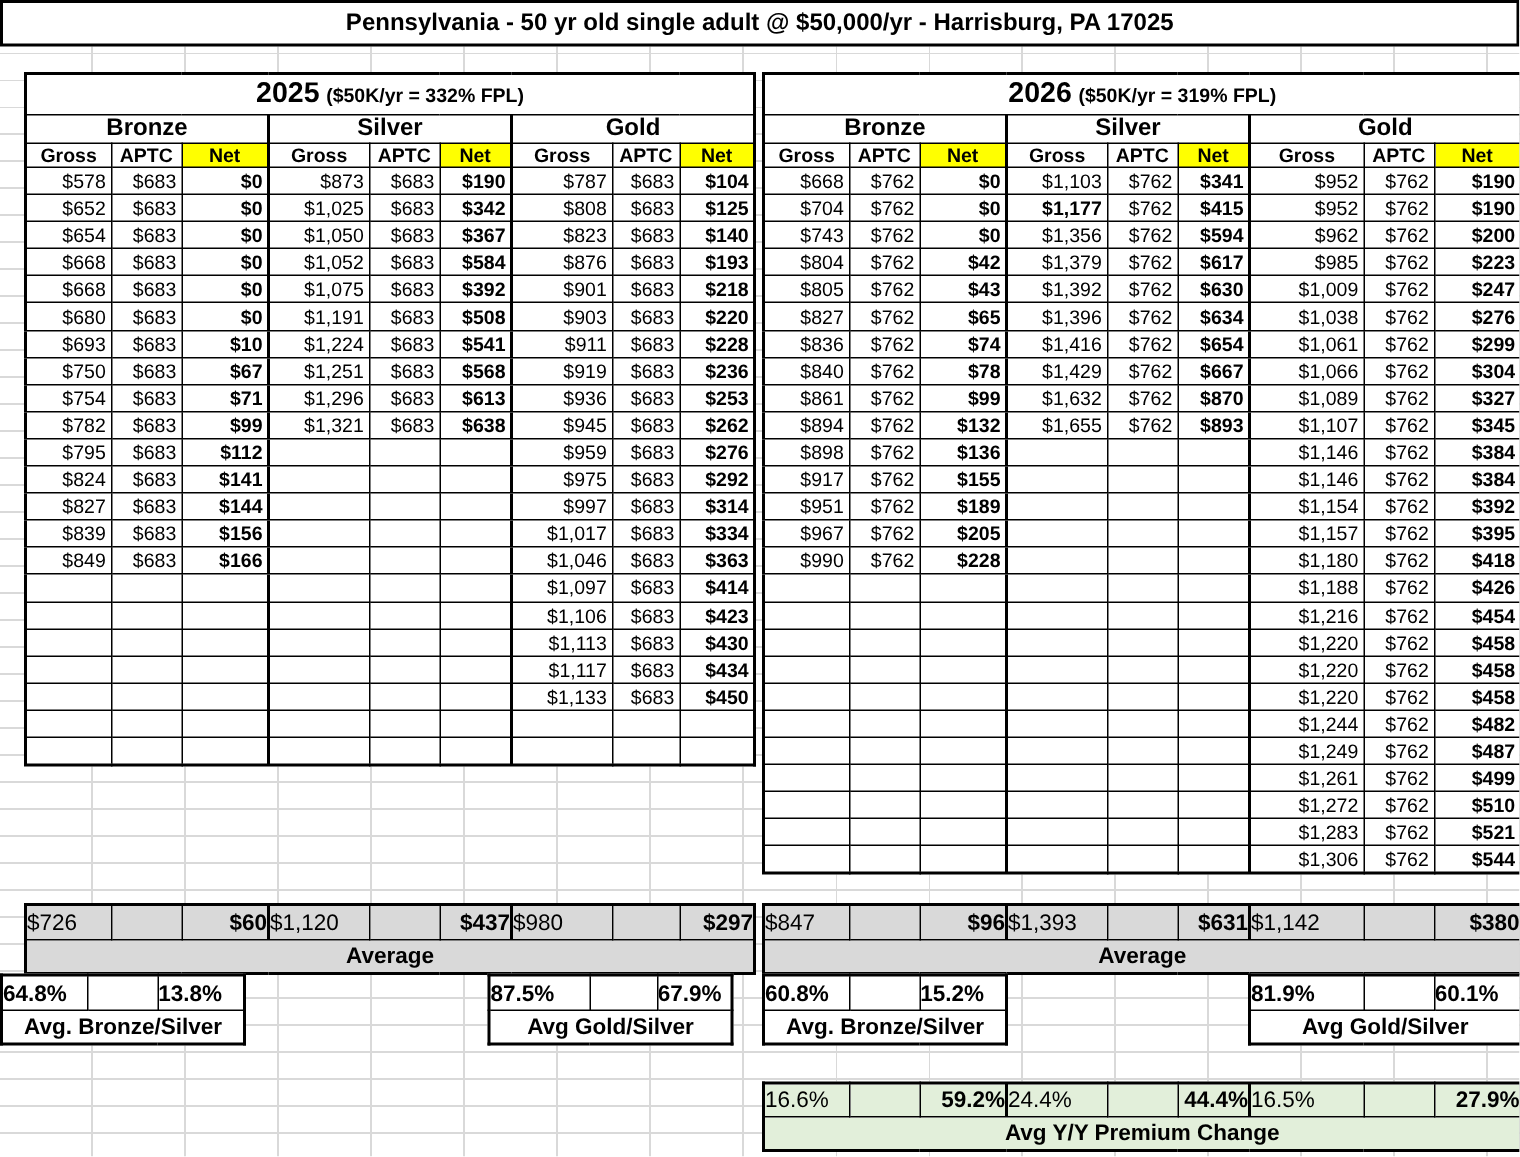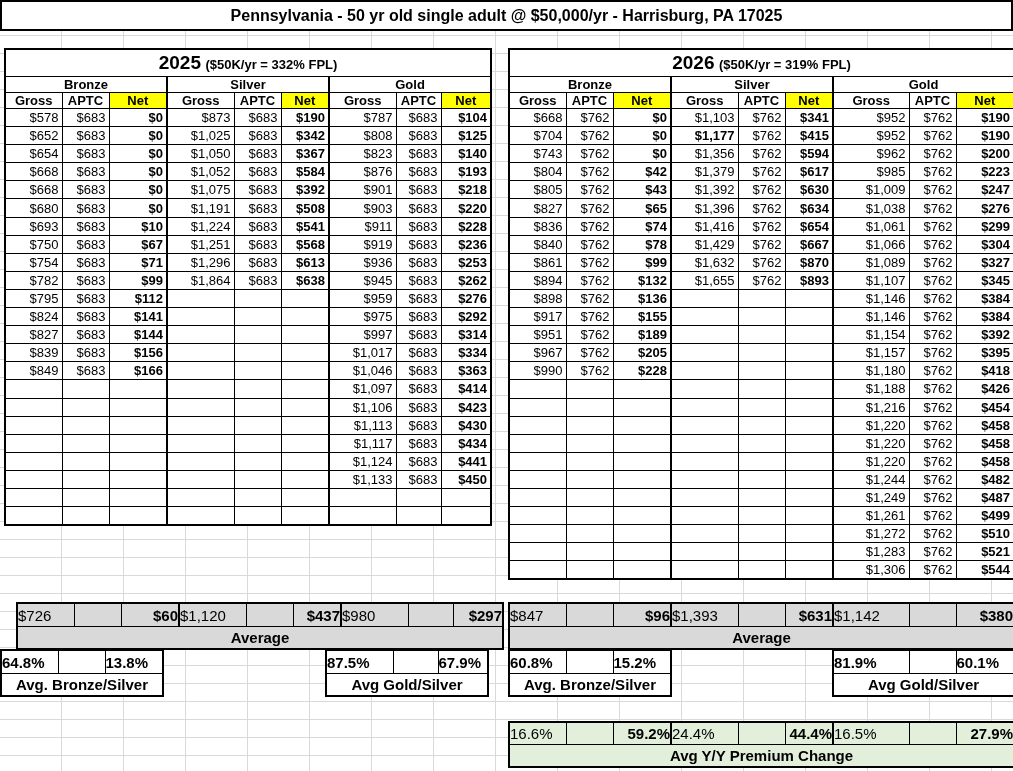--- a/index.html
+++ b/index.html
@@ -11,21 +11,21 @@
   
   #title-bar{position:absolute;left:0;top:0;width:1013px;height:31px;box-sizing:border-box;
     border:2px solid #000;background:#fff;text-align:center;font-weight:bold;font-size:16px;line-height:27px;}
   
   .main{background:#fff;border:2px solid #000;}
   .main th,.main td{border:1px solid #000;padding:0;overflow:hidden;white-space:nowrap;}
   .ts{border-left:2px solid #000 !important;}
   .yrc{height:26px;text-align:center;background:#fff;}
   .year{font-weight:bold;font-size:19px;}
   .sub{font-weight:bold;font-size:13px;}
-  .tc{height:15px;text-align:center;font-weight:bold;font-size:13px;background:#fff;}
+  .tc{height:15px;text-align:center;font-weight:bold;font-size:16px;background:#fff;}
   .hc{height:15px;text-align:center;font-weight:bold;font-size:13px;background:#fff;}
   .ycell{background:var(--yellow,#ff0);}
   .main tbody td{height:17.1px;line-height:17px;font-size:13px;text-align:right;padding-right:3px;background:#fff;}
   .nc{font-weight:bold;}
   .fy{background:var(--yellow,#ff0);}
   .hl{background:var(--orange,#ffc000);font-weight:bold;}
   
   .box{border:2px solid #000;background:#fff;}
   .box td{border:1px solid #000;padding:0;overflow:hidden;white-space:nowrap;font-size:15px;}
   .sv{background:var(--gray,#d9d9d9);height:22px;}
@@ -38,21 +38,21 @@
   .r{text-align:right;padding-right:4px;}
   .bold{font-weight:bold;}
 </style>
 </head>
 <body>
 
 <div id="sheet">
 
   <div id="title-bar">Pennsylvania - 50 yr old single adult @ $50,000/yr - Harrisburg, PA 17025</div>
 
-  <table class="main" style="left:4px;top:48px;width:486px;">
+  <table class="main" style="left:16px;top:48px;width:486px;">
     <colgroup>
         <col style="width:57px">
         <col style="width:47px">
         <col style="width:58px">
         <col style="width:67px">
         <col style="width:47px">
         <col style="width:48px">
         <col style="width:67px">
         <col style="width:45px">
         <col style="width:50px">
@@ -175,21 +175,21 @@
           <td class="ac">$683</td>
           <td class="nc fy">$613</td>
           <td class="gc ts">$936</td>
           <td class="ac">$683</td>
           <td class="nc fy">$253</td>
         </tr>
         <tr>
           <td class="gc ts">$782</td>
           <td class="ac">$683</td>
           <td class="nc fy">$99</td>
-          <td class="gc ts">$1,864</td>
+          <td class="gc ts">$1,321</td>
           <td class="ac">$683</td>
           <td class="nc fy">$638</td>
           <td class="gc ts">$945</td>
           <td class="ac">$683</td>
           <td class="nc fy">$262</td>
         </tr>
         <tr>
           <td class="gc ts">$795</td>
           <td class="ac">$683</td>
           <td class="nc fy">$112</td>
@@ -280,31 +280,20 @@
         <tr>
           <td class="gc ts"></td>
           <td class="ac"></td>
           <td class="nc"></td>
           <td class="gc ts"></td>
           <td class="ac"></td>
           <td class="nc"></td>
           <td class="gc ts">$1,117</td>
           <td class="ac">$683</td>
           <td class="nc fy">$434</td>
-        </tr>
-        <tr>
-          <td class="gc ts"></td>
-          <td class="ac"></td>
-          <td class="nc"></td>
-          <td class="gc ts"></td>
-          <td class="ac"></td>
-          <td class="nc"></td>
-          <td class="gc ts">$1,124</td>
-          <td class="ac">$683</td>
-          <td class="nc fy">$441</td>
         </tr>
         <tr>
           <td class="gc ts"></td>
           <td class="ac"></td>
           <td class="nc"></td>
           <td class="gc ts"></td>
           <td class="ac"></td>
           <td class="nc"></td>
           <td class="gc ts">$1,133</td>
           <td class="ac">$683</td>

